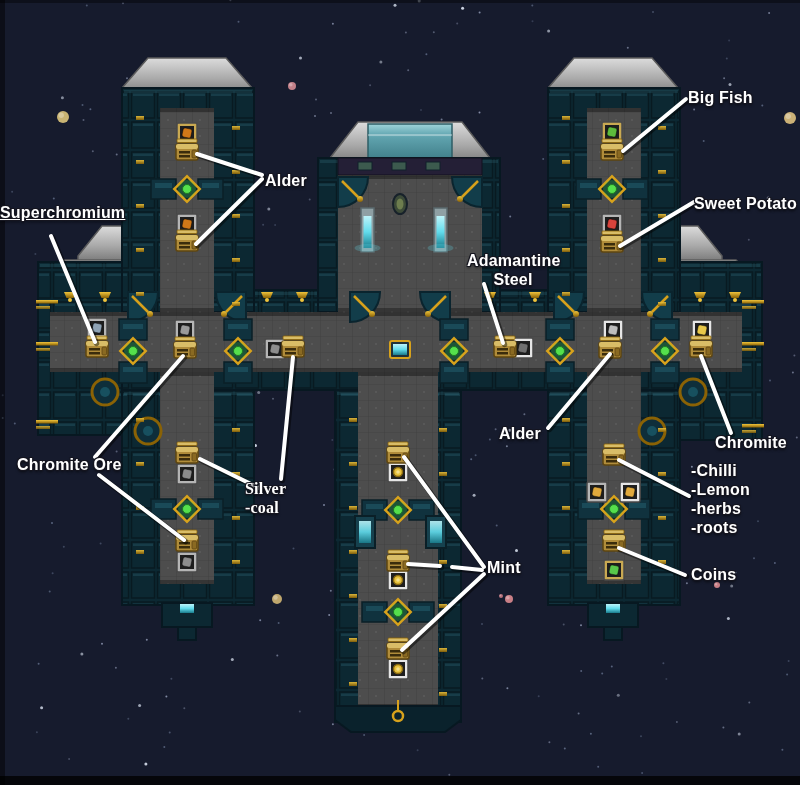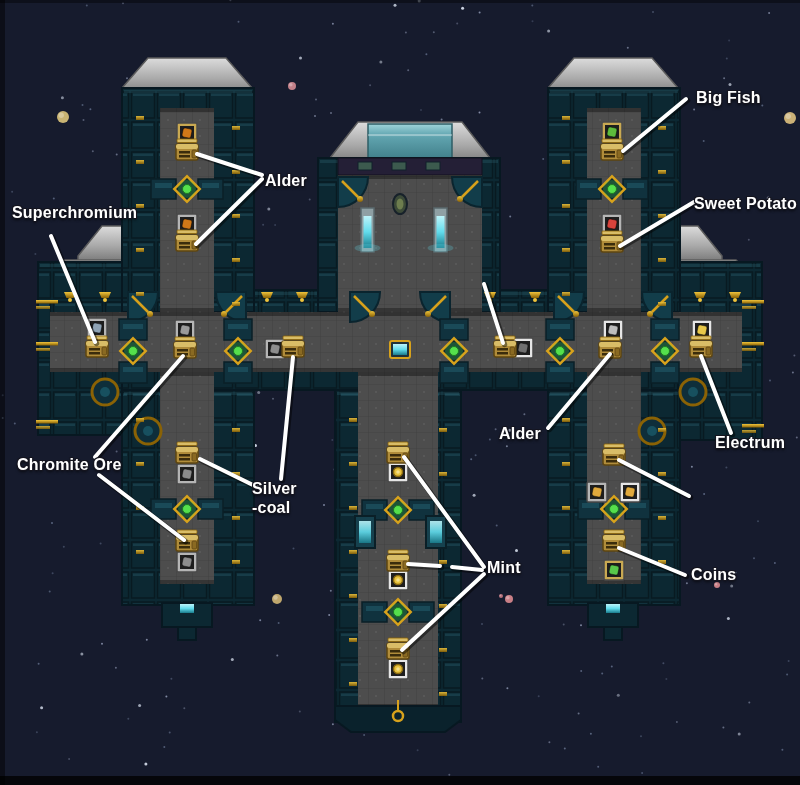--- a/index.html
+++ b/index.html
@@ -924,25 +924,31 @@
         <line x1="440" y1="566" x2="408" y2="564" stroke="#ffffff" stroke-width="4" stroke-linecap="round"></line>
         <line x1="484" y1="574" x2="402" y2="650" stroke="#ffffff" stroke-width="4" stroke-linecap="round"></line>
         <line x1="689" y1="496" x2="619" y2="460" stroke="#ffffff" stroke-width="4" stroke-linecap="round"></line>
         <line x1="685" y1="575" x2="619" y2="548" stroke="#ffffff" stroke-width="4" stroke-linecap="round"></line>
       </g>
       <rect x="0" y="776" width="800" height="9" fill="#05060a"></rect>
       <rect x="0" y="0" width="5" height="785" fill="rgba(0,0,0,0.45)"></rect>
       <rect x="0" y="0" width="800" height="3" fill="rgba(0,0,0,0.4)"></rect>
     </svg>
   <div id="labels">
-      <div class="map-label" style="left: 12px; top: 203px;">Superchromium</div>
+      <div class="map-label" style="left: 0; top: 203px; text-decoration: underline;">Superchromium</div>
       <div class="map-label" style="left: 265px; top: 171px;">Alder</div>
-      <div class="map-label" style="left: 688px; top: 88px; margin-left: 8px;">Big Fish</div>
+      <div class="map-label" style="left: 688px; top: 88px;">Big Fish</div>
       <div class="map-label" style="left: 694px; top: 194px;">Sweet Potato</div>
+      <div class="map-label center" style="left: 467px; top: 251px; width: 92px;">Adamantine
+Steel</div>
       <div class="map-label" style="left: 499px; top: 424px;">Alder</div>
-      <div class="map-label" style="left: 715px; top: 433px;">Electrum</div>
+      <div class="map-label" style="left: 715px; top: 433px;">Chromite</div>
       <div class="map-label" style="left: 17px; top: 455px;">Chromite Ore</div>
-      <div class="map-label" style="left: 252px; top: 479px;">Silver
+      <div class="map-label" style="left: 245px; top: 479px; font-family: Liberation Serif, serif;">Silver
 -coal</div>
       <div class="map-label" style="left: 487px; top: 558px;">Mint</div>
+      <div class="map-label" style="left: 691px; top: 461px;">-Chilli
+-Lemon
+-herbs
+-roots</div>
       <div class="map-label" style="left: 691px; top: 565px;">Coins</div>
     </div>
 </div>
 
 </body></html>

